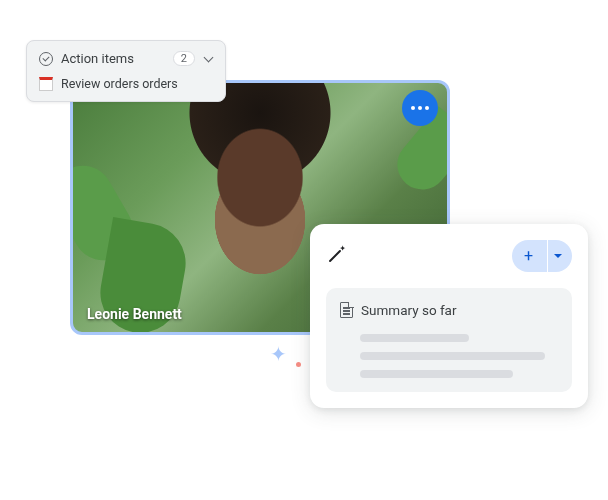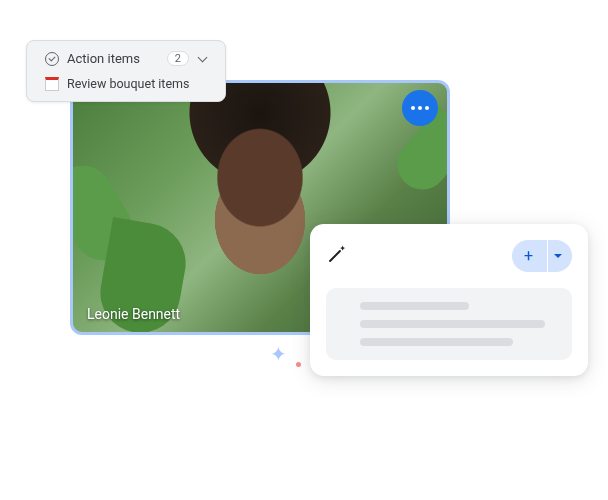--- a/index.html
+++ b/index.html
@@ -46,21 +46,21 @@
     }
     .leaf-1 { left: -10px; top: 80px; }
     .leaf-2 { left: 30px; top: 140px; transform: rotate(10deg); width: 80px; height: 110px; background: #4a8c3a; }
     .leaf-3 { right: -10px; top: 30px; transform: rotate(40deg); width: 50px; height: 80px; }
     .participant-name {
       position: absolute;
       bottom: 10px;
       left: 14px;
       color: white;
       font-size: 14px;
-      font-weight: 400;
+      font-weight: 700;
       text-shadow: 0 1px 3px rgba(0,0,0,0.6);
     }
     .more-button {
       position: absolute;
       top: 90px;
       right: 170px;
       width: 36px;
       height: 36px;
       border-radius: 50%;
       background: #1a73e8;
@@ -76,21 +76,21 @@
       background: white;
     }
     .action-items-panel {
       position: absolute;
       top: 40px;
       left: 26px;
       width: 200px;
       background: #f1f3f4;
       border: 1px solid #dadce0;
       border-radius: 8px;
-      padding: 10px 18px;
+      padding: 10px 12px;
       box-shadow: 0 1px 3px rgba(0,0,0,0.08);
     }
     .action-items-header {
       display: flex;
       align-items: center;
       gap: 8px;
       margin-bottom: 10px;
     }
     .check-icon {
       width: 14px;
@@ -325,35 +325,39 @@
 
 <div class="action-items-panel">
   <div class="action-items-header">
     <div class="check-icon"></div>
     <div class="action-items-title">Action items</div>
     <div class="action-count">2</div>
     <div class="chevron"></div>
   </div>
   <div class="action-item-row">
     <div class="calendar-icon"></div>
-    <div class="action-item-text">Review bouquet items</div>
+    <div class="action-item-text">Review orders orders</div>
   </div>
 </div>
 
 <div class="summary-panel">
   <div class="summary-header">
     <div class="wand-icon"></div>
     <div class="save-group">
       <button class="save-button">
         <span class="plus-icon">+</span>
       </button>
       <button class="save-dropdown"></button>
     </div>
   </div>
   <div class="summary-body">
+    <div class="summary-title-row">
+      <div class="doc-icon"></div>
+      <div class="summary-title">Summary so far</div>
+    </div>
     <div class="placeholder-line pl-1"></div>
     <div class="placeholder-line pl-2"></div>
     <div class="placeholder-line pl-3"></div>
   </div>
 </div>
 
 <div class="sparkle-deco">✦</div>
 <div class="sparkle-dot"></div>
 
 </body></html>

